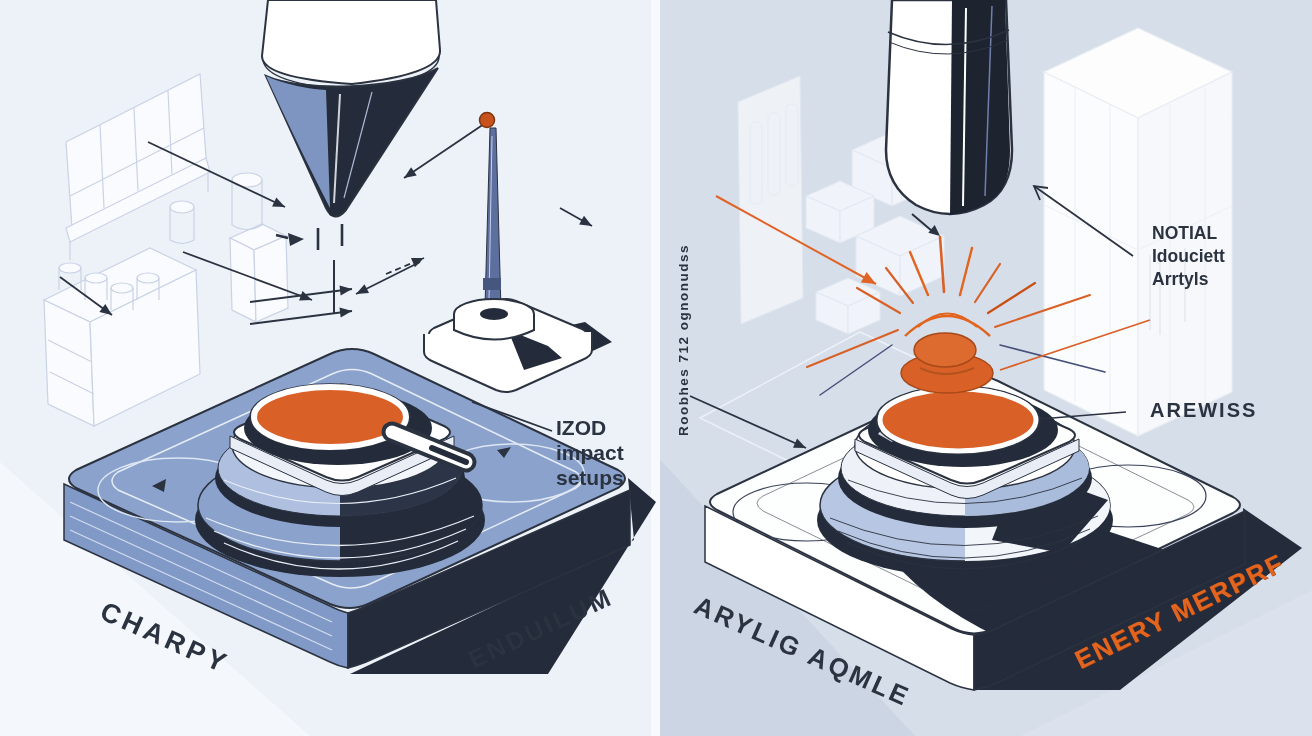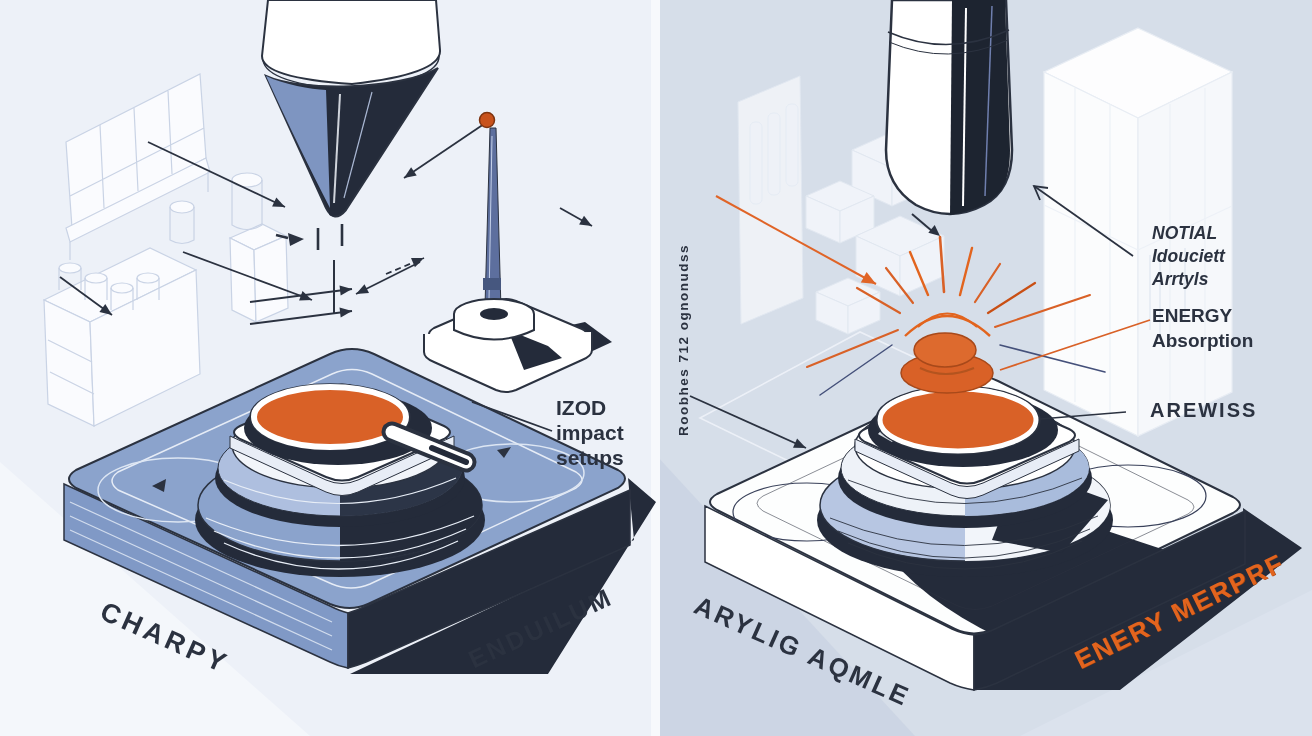--- a/index.html
+++ b/index.html
@@ -2,21 +2,21 @@
 <html><head>
 <meta charset="utf-8">
 <style>
   html,body{margin:0;padding:0;background:#fff;}
   .stage{position:relative;width:1312px;height:736px;overflow:hidden;
          font-family:"Liberation Sans",sans-serif;}
   .stage svg{position:absolute;left:0;top:0;}
   .lbl{position:absolute;color:#2b3240;}
   .multiline{white-space:pre-line;}
   .floor-text{font-weight:700;letter-spacing:4px;font-size:27px;transform-origin:0 0;}
-  .callout{font-size:21px;font-weight:700;line-height:1.18;}
+  .callout{font-size:21px;font-weight:700;line-height:1.18;margin-top:20px;}
   .sidelabel{font-size:17.5px;font-weight:700;line-height:1.3;}
   .accent{color:#e2641e;text-shadow:0.6px 0.6px 0 #a34410;}
   .vert{transform:rotate(-90deg);transform-origin:0 0;font-size:13.5px;
         font-weight:700;letter-spacing:1.5px;white-space:nowrap;}
 </style>
 </head>
 <body>
 
 <div class="stage">
 
@@ -272,26 +272,24 @@
 <div class="lbl floor-text" style="left:108px;top:596px;transform:rotate(24deg);">CHARPY</div>
 
 <div class="lbl floor-text" style="left:464px;top:648px;transform:rotate(-25deg);font-size:25px;letter-spacing:3px;">ENDUILUM</div>
 
 <div class="lbl callout multiline" style="left:556px;top:396px;">IZOD
 impact
 setups</div>
 
 <div class="lbl vert" style="left:676px;top:436px;">Roobhes 712 ognonudss</div>
 
-<div class="lbl sidelabel multiline" style="left:1152px;top:222px;font-style:italic;">NOTIAL
+<div class="lbl sidelabel multiline" style="left:1152px;top:222px;">NOTIAL
 Idouciett
 Arrtyls</div>
 
-<div class="lbl sidelabel multiline" style="left:1152px;top:304px;font-size:19px;">ENERGY
-Absorption</div>
 
 <div class="lbl" style="left:1150px;top:399px;font-size:20px;font-weight:700;letter-spacing:2px;">AREWISS</div>
 
 <div class="lbl floor-text" style="left:702px;top:590px;transform:rotate(24deg);font-size:26px;letter-spacing:3px;">ARYLIG AQMLE</div>
 
 <div class="lbl floor-text accent" style="left:1070px;top:648px;transform:rotate(-26deg);font-size:26px;letter-spacing:2px;">ENERY MERPRF</div>
 
 </div>
 
 </body></html>

